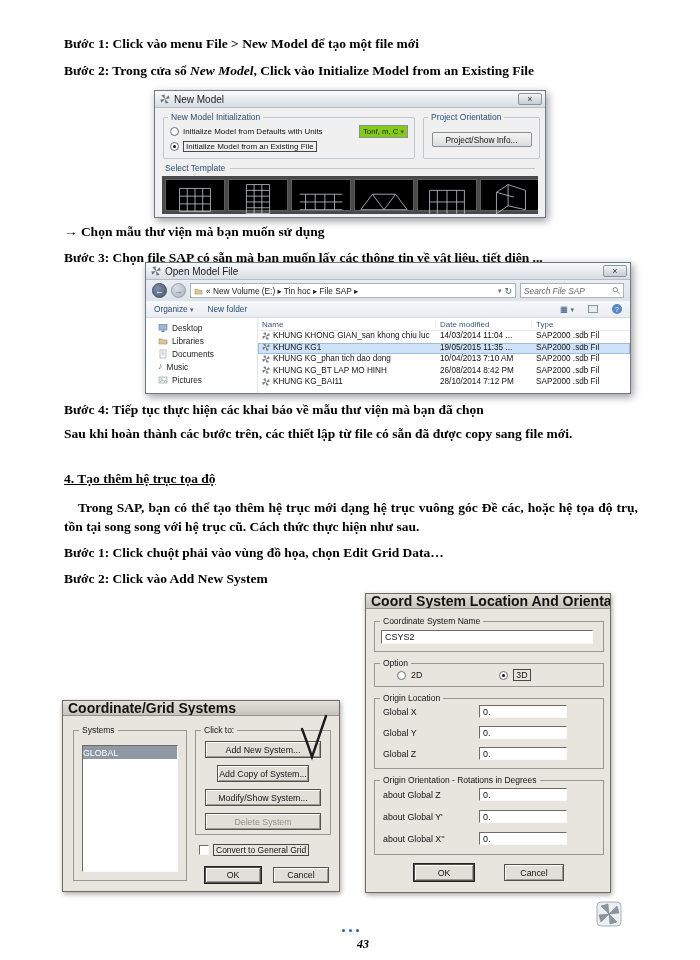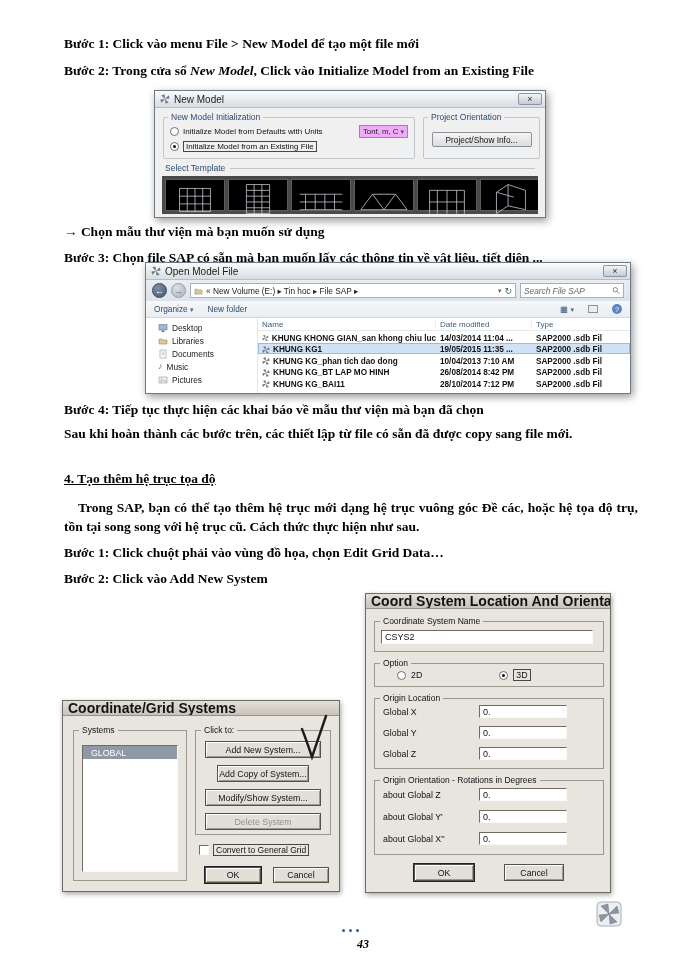--- a/index.html
+++ b/index.html
@@ -27,21 +27,21 @@
              text-align:center; color:#333; cursor:default; }
   fieldset.grp { position:absolute; border:1px solid #c0c6cd; border-radius:2px; }
   fieldset.grp legend { font-size:8.5px; color:#2c4a73; padding:0 3px; margin-left:4px; }
   .rrow { display:flex; align-items:center; gap:4px; padding:3px 6px 0 6px; }
   .rlbl { font-size:8px; color:#111; white-space:nowrap; }
   .anno { border:1px solid #474747; padding:0 2px; }
   .radio { width:9px; height:9px; border-radius:50%; border:1px solid #6a7077; background:#fff;
            display:inline-block; position:relative; flex:none; }
   .radio.on::after { content:""; position:absolute; left:2px; top:2px; width:3px; height:3px;
                      border-radius:50%; background:#111; }
-  .combo { margin-left:auto; display:inline-flex; align-items:center; gap:2px; background:#f0abfc;
+  .combo { margin-left:auto; display:inline-flex; align-items:center; gap:2px; background:#84cc16;
            border:1px solid #8a9097; height:13px; font-size:7.8px; padding:0 3px; color:#222; }
   .combo .dd { color:#555; font-size:7px; }
   .w7btn { display:block; margin:10px auto 0; width:100px; height:15px;
            background:linear-gradient(#f5f5f5,#dcdcdc); border:1px solid #8a9097;
            border-radius:2px; font-size:8.3px; color:#111; font-family:inherit; }
   .seltpl { position:absolute; left:10px; right:10px; top:72px; display:flex; align-items:center;
             gap:5px; font-size:8.5px; color:#2c4a73; }
   .seltpl .line { flex:1; border-top:1px solid #c0c6cd; }
   .tstrip { position:absolute; left:7px; right:7px; top:85px; bottom:3px; background:#4a4a4a;
             display:flex; gap:3px; padding:3px; overflow:hidden; }
@@ -79,21 +79,21 @@
   .navpane { width:112px; border-right:1px solid #e4e7ea; padding-top:3px; flex:none; }
   .navitem { display:flex; align-items:center; gap:4px; height:13px; padding-left:12px;
              font-size:8.3px; color:#222; }
   .navitem .note { color:#5f7ca0; font-size:9px; line-height:9px; }
   .filelist { flex:1; overflow:hidden; }
   .cols { display:flex; height:13px; border-bottom:1px solid #e8e8e8; font-size:8px;
           color:#3c5a7a; align-items:center; }
   .col-name { width:178px; padding-left:4px; border-right:1px solid #eee; }
   .col-date { width:96px; padding-left:4px; border-right:1px solid #eee; }
   .col-type { flex:1; padding-left:4px; }
-  .frow { display:flex; height:11.6px; align-items:flex-end; font-size:8.2px; color:#111;font-weight:bold; }
+  .frow { display:flex; height:11.6px; align-items:flex-start; font-size:8.2px; color:#111; }
   .frow .fname { width:178px; padding-left:4px; display:flex; gap:3px; align-items:center;
                  white-space:nowrap; overflow:hidden; }
   .frow .fdate { width:96px; padding-left:4px; white-space:nowrap; overflow:hidden; }
   .frow .ftype { flex:1; padding-left:4px; white-space:nowrap; overflow:hidden; }
   .frow.sel { background:#cfe3f8; outline:1px solid #9cbde0; outline-offset:-1px; }
 
   
   .cdlg { position:absolute; background:#e8e5de; border:1px solid #6f6b63;
           box-shadow:1px 2px 5px rgba(0,0,0,.35); }
   .ctitle { height:15px; background:linear-gradient(#e3e0d9,#c7c3ba); border-bottom:1px solid #96928a;
@@ -105,21 +105,21 @@
           border:1px solid #55524b; box-shadow:inset 1px 1px 0 #fff, inset -1px -1px 0 #9d998f;
           height:17px; }
   .cbtn.default { outline:1px solid #222; outline-offset:0; }
   .cbtn.disabled { color:#94908a; }
   .cinput { background:#fff; border:1px solid; border-color:#6f6b63 #fbfaf8 #fbfaf8 #6f6b63;
             font-size:9px; font-family:inherit; padding:0 3px; height:14px; color:#111; }
   .clabel { font-size:8.8px; color:#111; white-space:nowrap; }
   .crow { display:flex; align-items:center; padding:0 8px; }
   .listbox { position:absolute; left:8px; top:10px; right:8px; bottom:8px; background:#fff;
              border:1px solid; border-color:#6f6b63 #fbfaf8 #fbfaf8 #6f6b63; }
-  .litem { height:13px; font-size:8.8px; display:flex; align-items:center; padding-left:8px; }
+  .litem { height:13px; font-size:8.8px; display:flex; align-items:center; padding-left:0; }
   .litem.sel { background:#8f99a6; color:#fff; }
   .chk { width:10px; height:10px; background:#fff; border:1px solid;
          border-color:#6f6b63 #fbfaf8 #fbfaf8 #6f6b63; display:inline-block; flex:none; }
   .tick { position:absolute; z-index:5; }
 
   
   .footer { position:absolute; left:0; right:0; top:918px; text-align:center; }
   .dots i { display:inline-block; width:3px; height:3px; border-radius:50%; background:#2d5fa8; margin:0 2px; }
   .pageno { font-family:"Liberation Serif","DejaVu Serif",serif; font-style:italic; font-weight:bold;
             font-size:12px; color:#000; margin-top:1px;padding-left:26px; }

